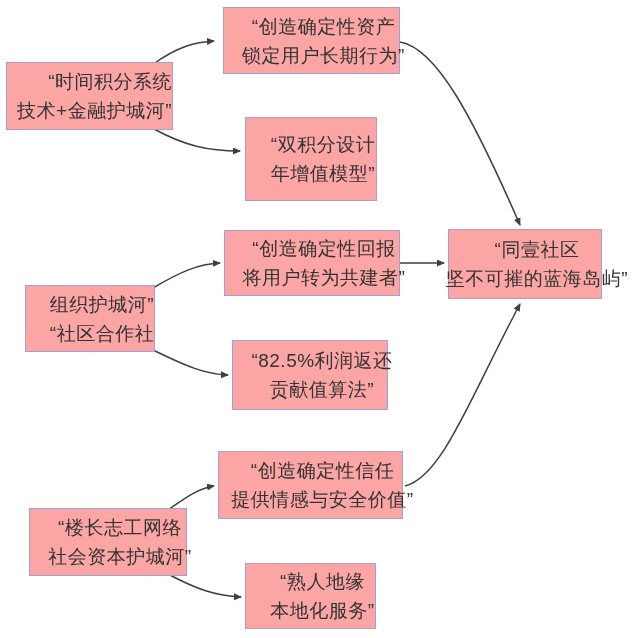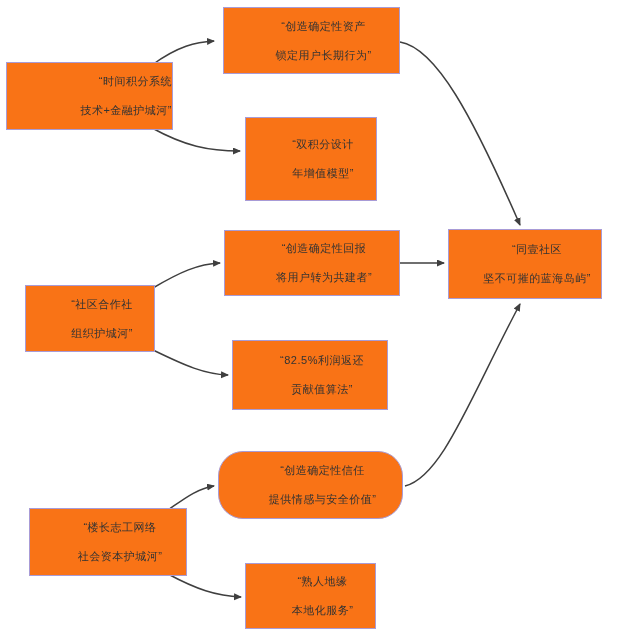--- a/index.html
+++ b/index.html
@@ -20,43 +20,43 @@
   .edges {
     position: absolute;
     left: 0;
     top: 0;
     width: 640px;
     height: 638px;
   }
   .node {
     position: absolute;
     box-sizing: border-box;
-    background: #f97316;
+    background: #fca5a5;
     border: 1px solid #a89bd6;
     color: #333333;
     display: flex;
     flex-direction: column;
     align-items: center;
     justify-content: center;
     text-align: center;
-    font-size: 11px;
+    font-size: 19px;
     line-height: 29px;
     letter-spacing: 0.5px;
     padding-left: 24px;
   }
   .node span { display: block; white-space: nowrap; }
 
   .n-time-credit      { left: 6px;   top: 62px;  width: 167px; height: 68px; align-items: flex-end; }
   .n-certainty-asset  { left: 223px; top: 7px;   width: 177px; height: 67px; }
   .n-dual-points      { left: 245px; top: 117px; width: 132px; height: 84px; }
   .n-certainty-return { left: 224px; top: 230px; width: 176px; height: 66px; }
   .n-coop             { left: 25px;  top: 285px; width: 130px; height: 67px; }
   .n-profit-return    { left: 232px; top: 340px; width: 156px; height: 70px; text-align: right; }
   .n-community-island { left: 448px; top: 229px; width: 154px; height: 70px; }
-  .n-certainty-trust  { left: 218px; top: 451px; width: 185px; height: 68px; border-radius: 25px; }
+  .n-certainty-trust  { left: 218px; top: 451px; width: 185px; height: 68px; }
   .n-volunteer        { left: 12px;  top: 508px; width: 158px; height: 68px; margin-left: 17px; }
   .n-local-service    { left: 245px; top: 563px; width: 131px; height: 66px; }
 </style>
 </head>
 <body>
 
 <div class="canvas">
 
   <svg class="edges" viewBox="0 0 640 638" xmlns="http://www.w3.org/2000/svg">
     <defs>
@@ -91,22 +91,22 @@
     <span>“双积分设计</span>
     <span>年增值模型”</span>
   </div>
 
   <div class="node n-certainty-return">
     <span>“创造确定性回报</span>
     <span>将用户转为共建者”</span>
   </div>
 
   <div class="node n-coop">
+    <span>组织护城河”</span>
     <span>“社区合作社</span>
-    <span>组织护城河”</span>
   </div>
 
   <div class="node n-profit-return">
     <span>“82.5%利润返还</span>
     <span>贡献值算法”</span>
   </div>
 
   <div class="node n-community-island">
     <span>“同壹社区</span>
     <span>坚不可摧的蓝海岛屿”</span>

